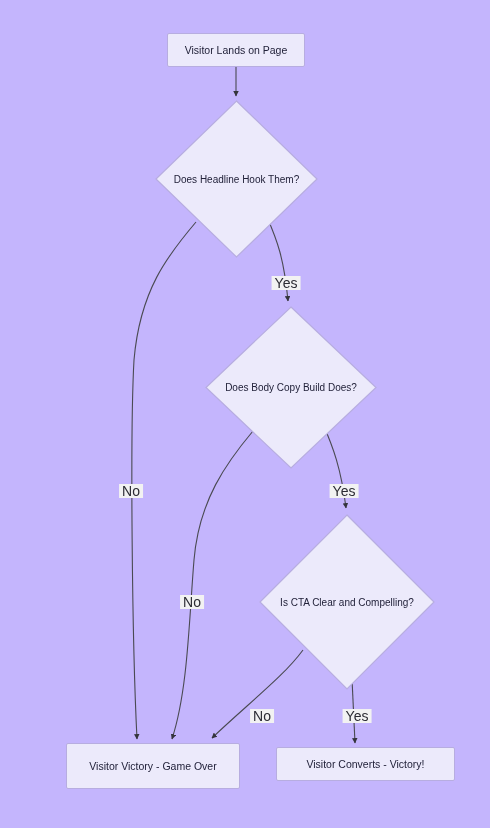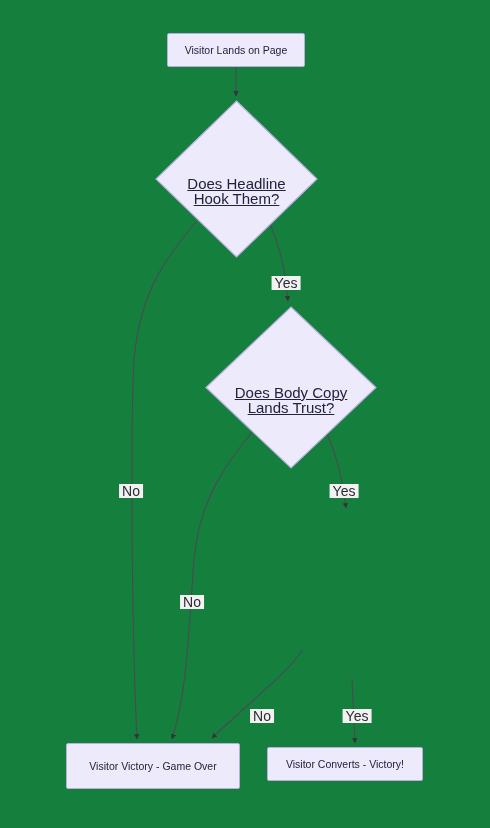--- a/index.html
+++ b/index.html
@@ -10,21 +10,21 @@
   body {
     width: 490px;
     height: 828px;
     font-family: "Liberation Sans", sans-serif;
     overflow: hidden;
   }
   #flowchart {
     position: relative;
     width: 490px;
     height: 828px;
-    background: #15803d;
+    background: #c4b5fd;
   }
   svg#edges {
     position: absolute;
     left: 0;
     top: 0;
     width: 490px;
     height: 828px;
   }
   .edge-path {
     fill: none;
@@ -59,32 +59,31 @@
     height: 100%;
   }
   .diamond-shape polygon {
     fill: #ECEAFB;
     stroke: #B7ADE0;
     stroke-width: 1.2;
   }
   .diamond-label {
     position: absolute;
     left: 0;
-    top: 12px;
+    top: 0;
     width: 100%;
     height: 100%;
     display: flex;
     align-items: center;
     justify-content: center;
     text-align: center;
-    font-size: 15px;
+    font-size: 10px;
     line-height: 15px;
     color: #22223a;
     pointer-events: none;
-    text-decoration: underline;
   }
   .diamond-label span {
     display: block;
     max-width: 78%;
   }
   .edge-label {
     position: absolute;
     transform: translate(-50%, -50%);
     background: #f2f2f2;
     color: #2b2b33;
@@ -132,30 +131,38 @@
     <div class="diamond-label">
       <span>Does Headline Hook Them?</span>
     </div>
   </div>
 
   <div class="node-diamond-wrap" style="left:205px; top:306px; width:172px; height:163px;">
     <svg class="diamond-shape" viewBox="0 0 172 163" preserveAspectRatio="none">
       <polygon points="86,1 171,81.5 86,162 1,81.5"></polygon>
     </svg>
     <div class="diamond-label">
-      <span>Does Body Copy Lands Trust?</span>
+      <span>Does Body Copy Build Does?</span>
     </div>
   </div>
 
+  <div class="node-diamond-wrap" style="left:259px; top:514px; width:176px; height:176px;">
+    <svg class="diamond-shape" viewBox="0 0 176 176" preserveAspectRatio="none">
+      <polygon points="88,1 175,88 88,175 1,88"></polygon>
+    </svg>
+    <div class="diamond-label">
+      <span>Is CTA Clear and Compelling?</span>
+    </div>
+  </div>
 
   <div class="node node-rect" style="left:66px; top:743px; width:174px; height:46px;">
     <span>Visitor Victory - Game Over</span>
   </div>
 
-  <div class="node node-rect" style="left:267px; top:747px; width:156px; height:34px;">
+  <div class="node node-rect" style="left:276px; top:747px; width:179px; height:34px;">
     <span>Visitor Converts - Victory!</span>
   </div>
 
   <div class="edge-label" style="left:286px; top:283px;">
     <span>Yes</span>
   </div>
 
   <div class="edge-label" style="left:131px; top:491px;">
     <span>No</span>
   </div>

